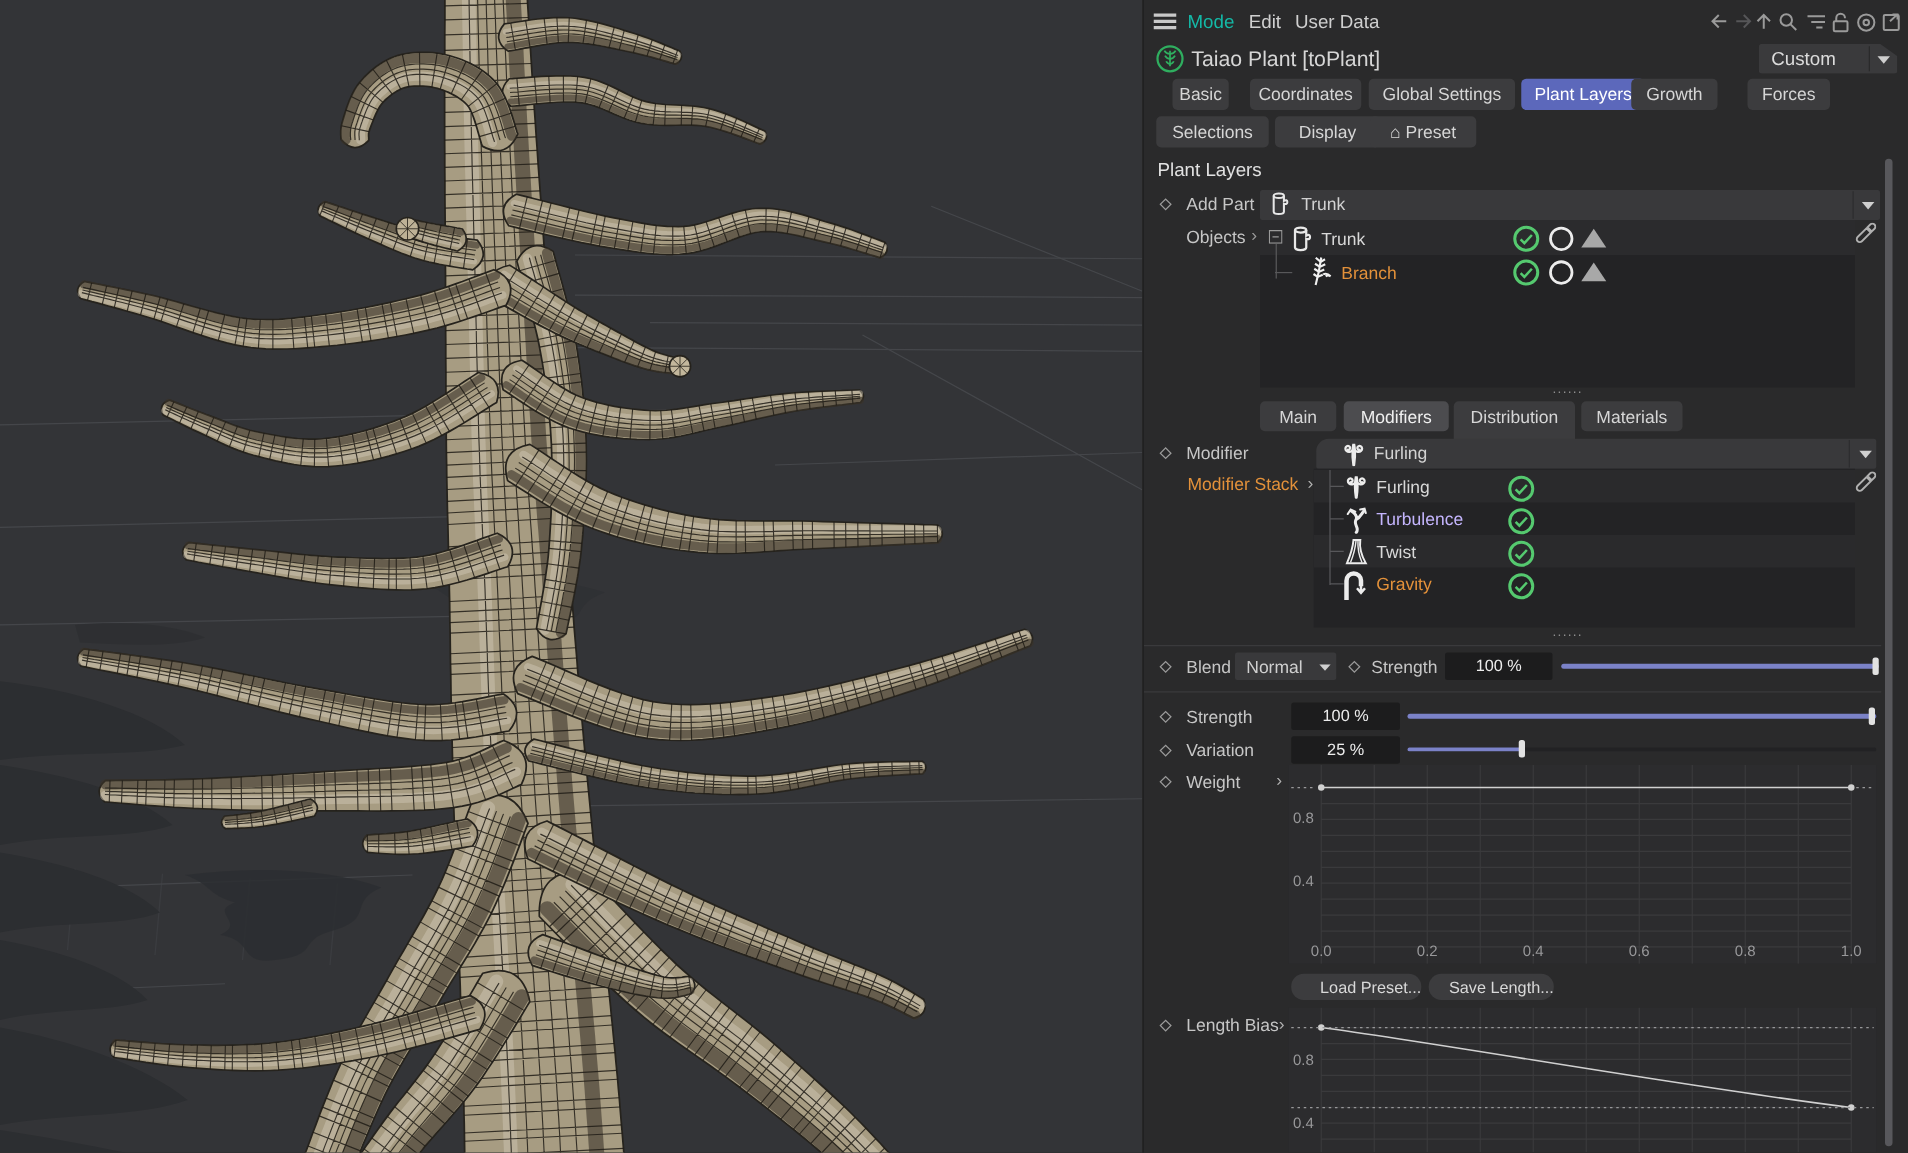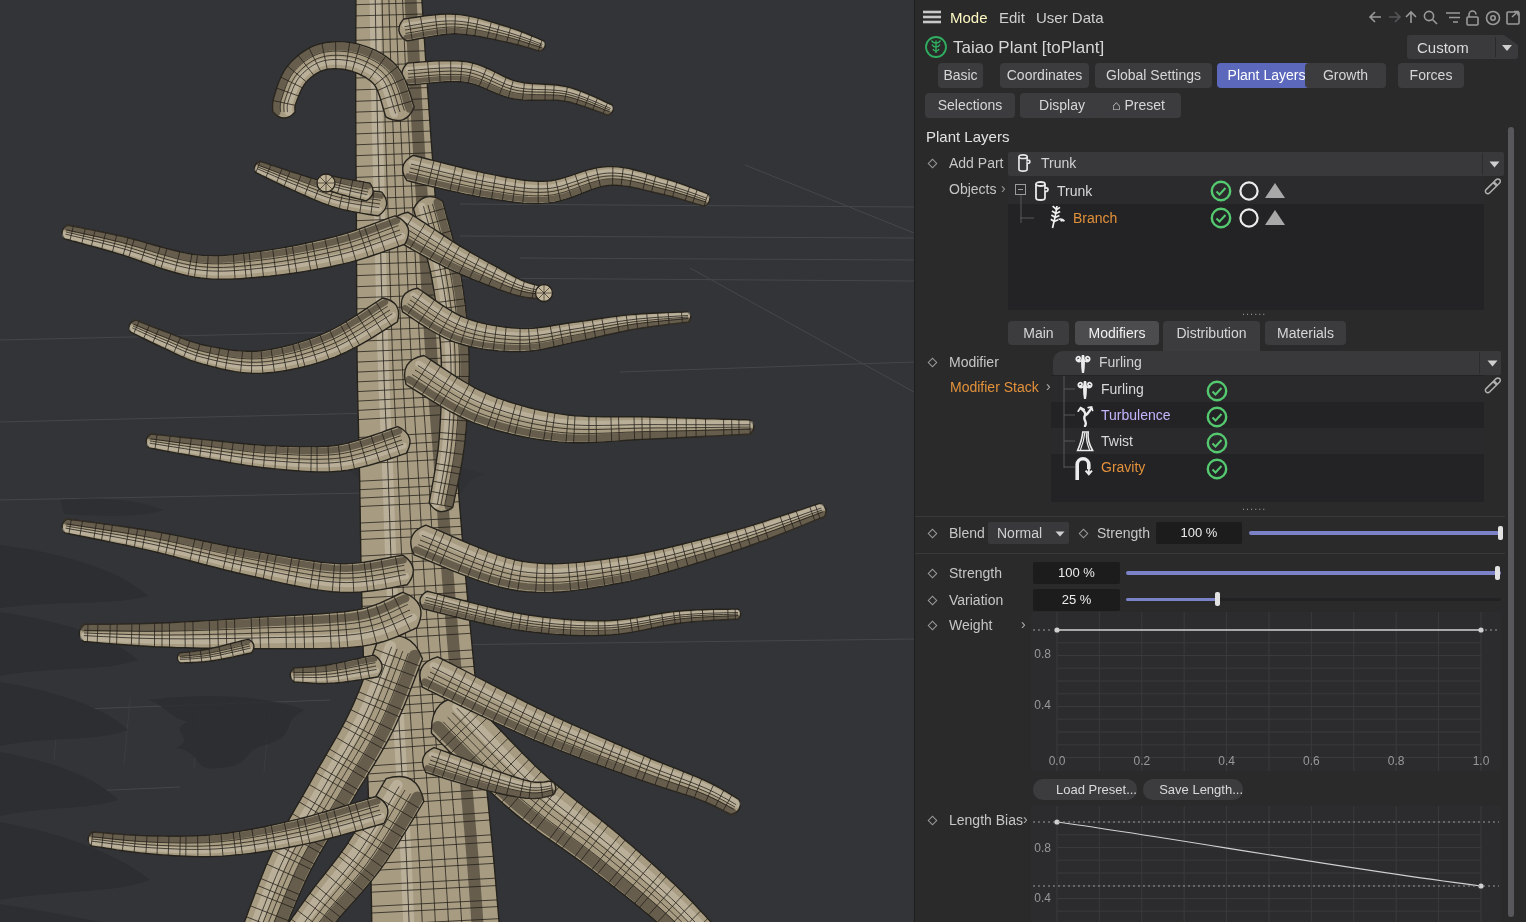--- a/index.html
+++ b/index.html
@@ -166,21 +166,21 @@
     </svg>
   </div>
 <div id="panel">
     <svg class="ab" style="left:7px;top:9px" width="20" height="16">
       <g stroke="#c9c9c9" stroke-width="2.6">
         <line x1="1" y1="3" x2="19" y2="3"></line>
         <line x1="1" y1="8" x2="19" y2="8"></line>
         <line x1="1" y1="13" x2="19" y2="13"></line>
       </g>
     </svg>
-    <div class="lbl" style="left:35px;top:9px;font-size:15px;color:#fef9c3">Mode</div>
+    <div class="lbl" style="left:35px;top:9px;font-size:15px;color:#14b8a6">Mode</div>
     <div class="lbl" style="left:84px;top:9px;font-size:15px;color:#cfcfcf">Edit</div>
     <div class="lbl" style="left:121px;top:9px;font-size:15px;color:#cfcfcf">User Data</div>
     <svg class="ab" style="left:450px;top:8px" width="158" height="19" fill="none" stroke="#9a9a9a" stroke-width="1.6">
 <g>
         <path d="M16,9 L5,9 M10,4 L5,9 L10,14"></path>
       </g>
 <g stroke="#565658">
         <path d="M24,9 L35,9 M30,4 L35,9 L30,14"></path>
       </g>
 <g>
@@ -219,21 +219,21 @@
     <div class="ab" style="left:492px;top:35px;width:111px;height:24px;background:#3a3a3c;border-radius:3px;clip-path:polygon(0 0,97px 0,111px 10px,111px 24px,0 24px)"></div>
 <div class="lbl" style="left:502px;top:39px;font-size:15px;color:#dcdcdc">Custom</div>
 <div class="ab" style="left:580px;top:37px;width:1px;height:20px;background:#2a2a2b"></div>
 <svg class="ab" style="left:586px;top:44px" width="12" height="8">
       <path d="M1,1 L11,1 L6,7 Z" fill="#cfcfcf"></path>
     </svg>
     <div class="tab " style="left:23px;top:63px;width:45px">Basic</div>
     <div class="tab " style="left:85px;top:63px;width:89px">Coordinates</div>
     <div class="tab " style="left:180px;top:63px;width:117px">Global Settings</div>
     <div class="tab tabsel" style="left:302px;top:63px;width:99px">Plant Layers</div>
-    <div class="tab " style="left:390px;top:63px;width:81px">Growth</div>
+    <div class="tab " style="left:390px;top:63px;width:69px">Growth</div>
     <div class="tab " style="left:483px;top:63px;width:66px">Forces</div>
     <div class="tab " style="left:10px;top:93px;width:90px">Selections</div>
     <div class="tab " style="left:105px;top:93px;width:84px">Display</div>
     <div class="tab " style="left:181px;top:93px;width:85px">⌂ Preset</div>
     <div class="lbl" style="left:11px;top:128px;font-size:15px;color:#e2e2e2">Plant Layers</div>
     <div class="diam" style="left:14px;top:160px"></div>
     <div class="lbl" style="left:34px;top:155px">Add Part</div>
     <div class="dd" style="left:93px;top:152px;width:496px;height:24px"></div>
     <svg class="ab" style="left:100px;top:153px" width="17" height="20" viewBox="0 0 18 22" fill="none" stroke="#e8e8e8" stroke-width="1.8">
 <path d="M4,4 a4.5,2 0 0 1 9,0 L13,8.5 q3,-1.5 3,1 q0,2.5 -3,1.5 L13,18 a4.5,2 0 0 1 -9,0 Z"></path>

